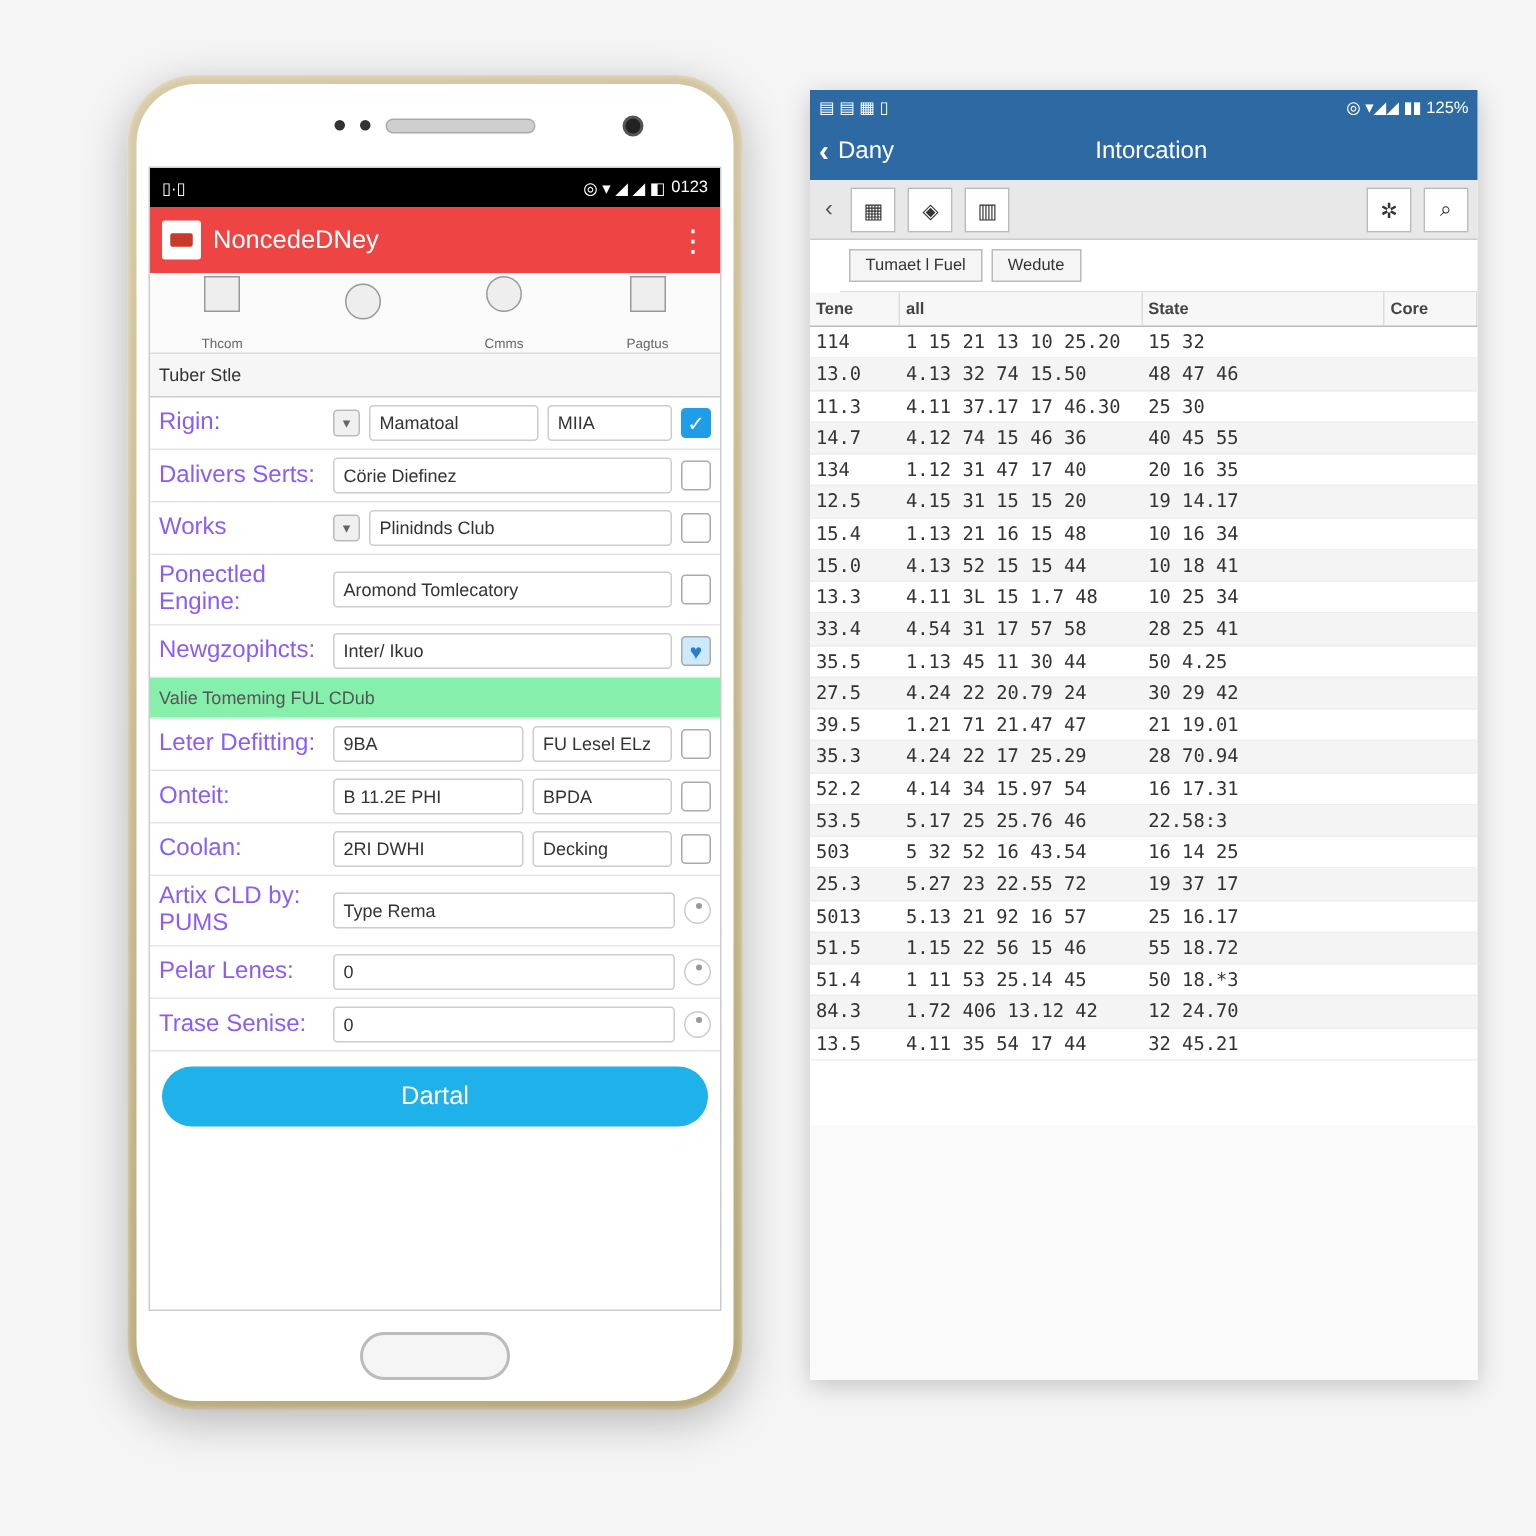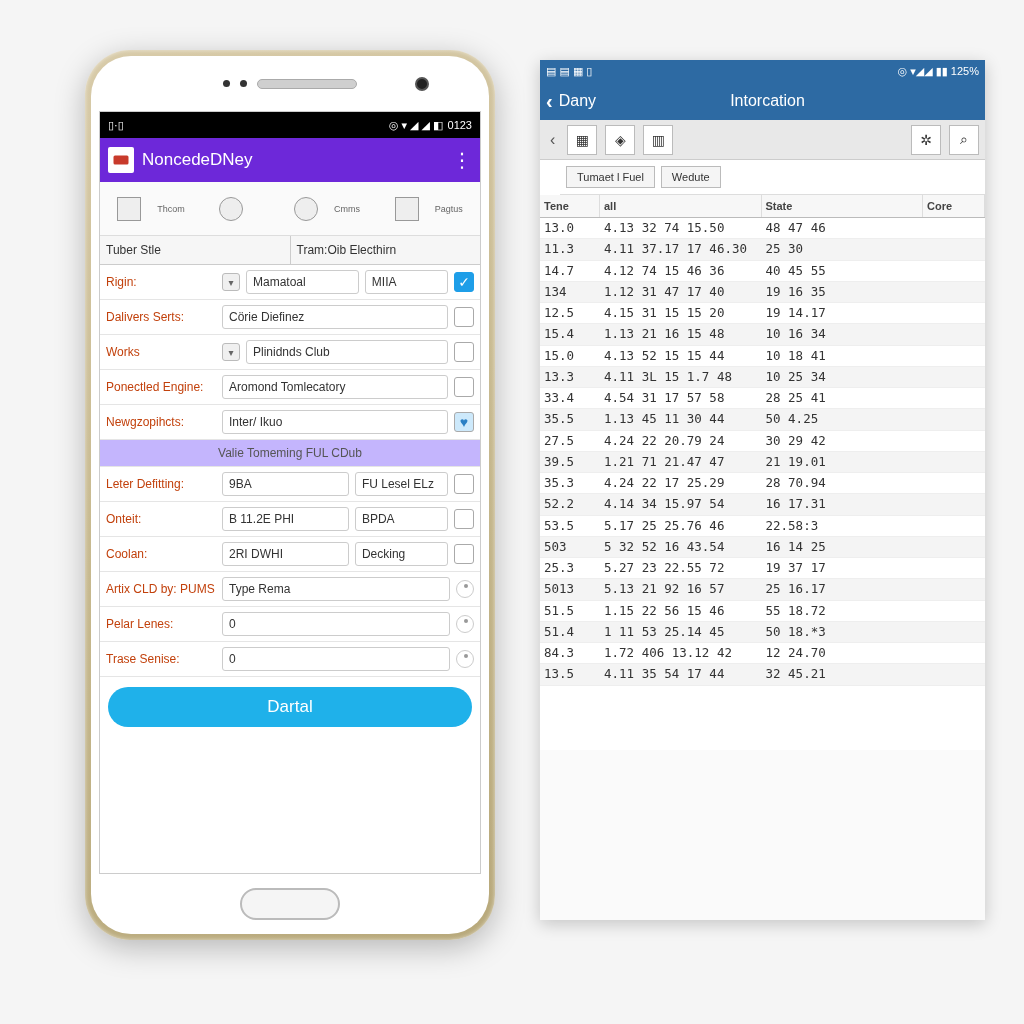--- a/index.html
+++ b/index.html
@@ -73,56 +73,56 @@
   
   .statusbar {
     height:26px;background:#000;color:#fff;
     display:flex;align-items:center;justify-content:space-between;
     padding:0 8px;font-size:11px;
   }
   .statusbar .icons { display:flex;gap:4px;align-items:center; }
 
   
   .appbar {
-    height:44px;background:#6d28d9;color:#fff;
+    height:44px;background:#ef4444;color:#fff;
     display:flex;align-items:center;padding:0 8px;gap:8px;
     font-size:17px;
   }
   .app-icon {
     width:26px;height:26px;background:#fff;
     display:flex;align-items:center;justify-content:center;
     border-radius:2px;
   }
   .app-icon svg{width:18px;height:18px;fill:#c83a2b;}
   .appbar .title{flex:1;}
   .kebab{font-size:20px;letter-spacing:0;}
 
   
   .tabrow{
     height:54px;border-bottom:1px solid #ddd;background:#fafafa;
     display:flex;align-items:center;justify-content:space-around;
     font-size:9px;color:#666;
   }
-  .tabitem{display:flex;align-items:center;gap:16px;}
+  .tabitem{display:flex;flex-direction:column;align-items:center;gap:16px;}
   .tabitem .ic{width:24px;height:24px;border:1px solid #999;background:#eee;}
   .tabitem.round .ic{border-radius:50%;}
 
   
   .subtabs{display:flex;border-bottom:1px solid #ccc;font-size:12px;align-items:flex-end;}
   .subtabs div{flex:1;padding:7px 6px;border-right:1px solid #ccc;background:#f6f6f6;}
   .subtabs div:last-child{border-right:none;}
 
   
   .form{flex:1;overflow:auto;}
   .row{
     display:flex;align-items:center;gap:6px;
     border-bottom:1px solid #e5e5e5;padding:5px 6px;
     min-height:34px;
   }
-  .row .lbl{width:110px;color:#c2410c;font-size:12px;}
+  .row .lbl{width:110px;color:#8b5cf6;font-size:16px;}
   .row .val{
     flex:1;border:1px solid #ccc;border-radius:3px;
     padding:4px 6px;background:#fff;font-size:12px;min-height:24px;
     display:flex;align-items:center;
   }
   .chk{
     width:20px;height:20px;border:1px solid #aaa;border-radius:3px;
     background:#fff;flex-shrink:0;
     display:flex;align-items:center;justify-content:center;
     font-size:14px;color:#fff;
@@ -133,22 +133,22 @@
     background:#f0f0f0;flex-shrink:0;font-size:10px;color:#666;
     display:flex;align-items:center;justify-content:center;
   }
   .spin{
     width:18px;height:18px;border:1px solid #ccc;border-radius:50%;
     flex-shrink:0;position:relative;
   }
   .spin::after{content:"";position:absolute;left:7px;top:3px;width:4px;height:4px;background:#999;border-radius:50%;}
 
   .divider-text{
-    text-align:center;padding:6px;font-size:12px;color:#555;
-    border-bottom:1px solid #e5e5e5;background:#c4b5fd;
+    text-align:left;padding:6px;font-size:12px;color:#555;
+    border-bottom:1px solid #e5e5e5;background:#86efac;
   }
 
   .bigbtn{
     margin:10px 8px;height:40px;border-radius:20px;
     background:#1fb1ea;color:#fff;font-size:17px;
     display:flex;align-items:center;justify-content:center;
   }
 
   
   .panel{
@@ -242,21 +242,20 @@
           <span>Cmms</span>
         </div>
         <div class="tabitem">
           <span class="ic"></span>
           <span>Pagtus</span>
         </div>
       </div>
 
       <div class="subtabs">
         <div>Tuber Stle</div>
-        <div>Tram:Oib Electhirn</div>
       </div>
 
       <div class="form">
         <div id="rows1">
             <div class="row">
               <div class="lbl">Rigin:</div>
               <div class="dd">▾</div>
               <div class="val">Mamatoal</div>
               <div class="val" style="flex: 0.7 1 0%;">МІІА</div>
               <div class="chk on">✓</div>
@@ -355,41 +354,47 @@
     <div>Wedute</div>
   </div>
   <div class="p-tablehead">
     <div class="col-time">Tene</div>
     <div class="col-all">all</div>
     <div class="col-state">State</div>
     <div class="col-core">Core</div>
   </div>
   <div class="p-body" id="pbody">
       <div class="p-row">
+        <div class="col-time">114</div>
+        <div class="col-all">1 15 21 13 10 25.20</div>
+        <div class="col-state">15 32</div>
+        <div class="col-core"></div>
+      </div>
+      <div class="p-row">
         <div class="col-time">13.0</div>
         <div class="col-all">4.13 32 74 15.50</div>
         <div class="col-state">48 47 46</div>
         <div class="col-core"></div>
       </div>
       <div class="p-row">
         <div class="col-time">11.3</div>
         <div class="col-all">4.11 37.17 17 46.30</div>
         <div class="col-state">25 30</div>
         <div class="col-core"></div>
       </div>
       <div class="p-row">
         <div class="col-time">14.7</div>
         <div class="col-all">4.12 74 15 46 36</div>
         <div class="col-state">40 45 55</div>
         <div class="col-core"></div>
       </div>
       <div class="p-row">
         <div class="col-time">134</div>
         <div class="col-all">1.12 31 47 17 40</div>
-        <div class="col-state">19 16 35</div>
+        <div class="col-state">20 16 35</div>
         <div class="col-core"></div>
       </div>
       <div class="p-row">
         <div class="col-time">12.5</div>
         <div class="col-all">4.15 31 15 15 20</div>
         <div class="col-state">19 14.17</div>
         <div class="col-core"></div>
       </div>
       <div class="p-row">
         <div class="col-time">15.4</div>

